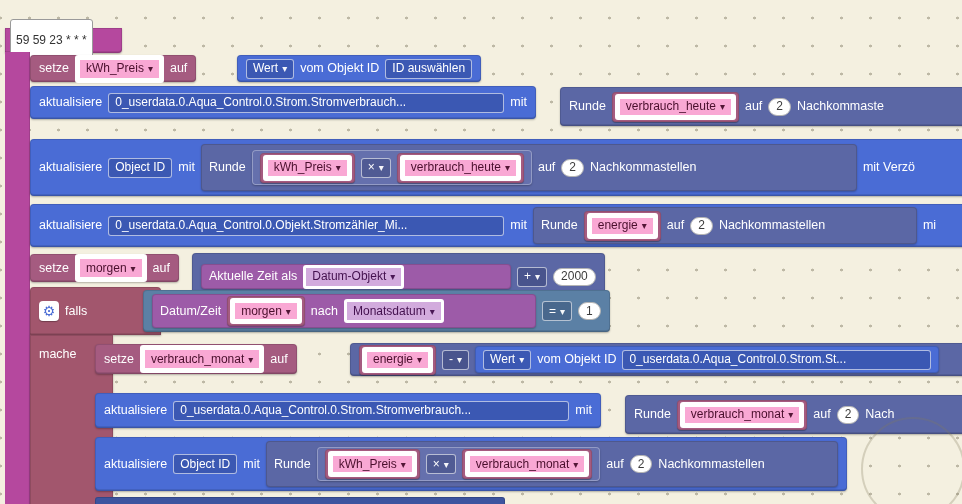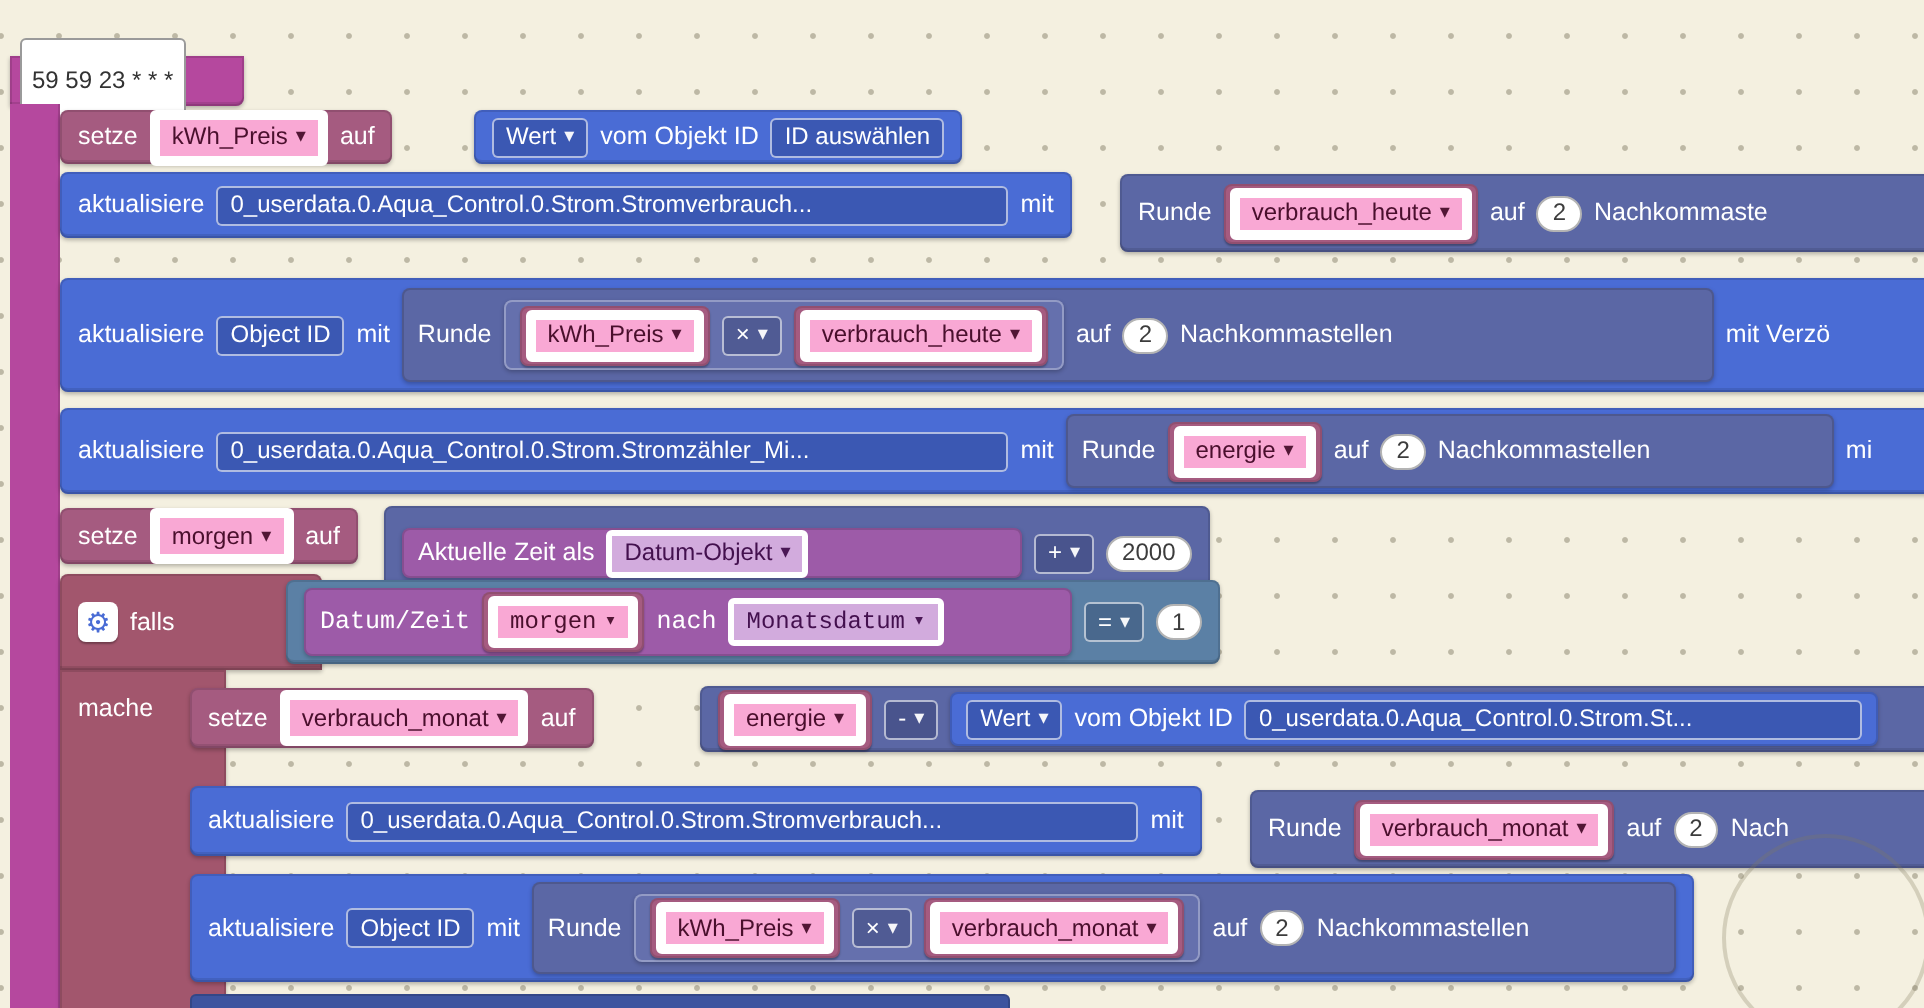--- a/index.html
+++ b/index.html
@@ -115,21 +115,21 @@
       </span>
       <span class="lbl">auf</span>
       <span class="num">2</span>
       <span class="lbl">Nachkommastellen</span>
     </span>
     <span class="lbl">mit Verzö</span>
   </div>
 
   <div class="blk blue" style="left:30px;top:204px;height:43px;min-width:932px;">
     <span class="lbl">aktualisiere</span>
-    <span class="fld on-dark" style="min-width:382px;">0_userdata.0.Aqua_Control.0.Strom.Stromzähler_Mi...</span>
+    <span class="fld on-dark" style="min-width:382px;">0_userdata.0.Aqua_Control.0.Objekt.Stromzähler_Mi...</span>
     <span class="lbl">mit</span>
     <span class="inblk indigo" style="height:37px;min-width:368px;">
       <span class="lbl">Runde</span>
       <span class="varblk">
         <span class="fld varfld">
           <span>energie</span>
           <span class="arr">▾</span>
         </span>
       </span>
       <span class="lbl">auf</span>
@@ -162,21 +162,21 @@
     <span class="num">2000</span>
   </div>
 
   <div class="blk maroon" style="left:30px;top:287px;width:113px;height:48px;border-radius:4px 4px 0 0;">
     <span class="gearbox">
       <span>⚙</span>
     </span>
     <span class="lbl">falls</span>
   </div>
   <div class="blk logic" style="left:143px;top:290px;height:42px;">
-    <span class="inblk purple" style="height:34px;min-width:368px;font-family:Liberation Mono, monospace;">
+    <span class="inblk purple" style="height:34px;min-width:368px;">
       <span class="lbl">Datum/Zeit</span>
       <span class="varblk">
         <span class="fld varfld">
           <span>morgen</span>
           <span class="arr">▾</span>
         </span>
       </span>
       <span class="lbl">nach</span>
       <span class="fld purfld">
         <span>Monatsdatum</span>

